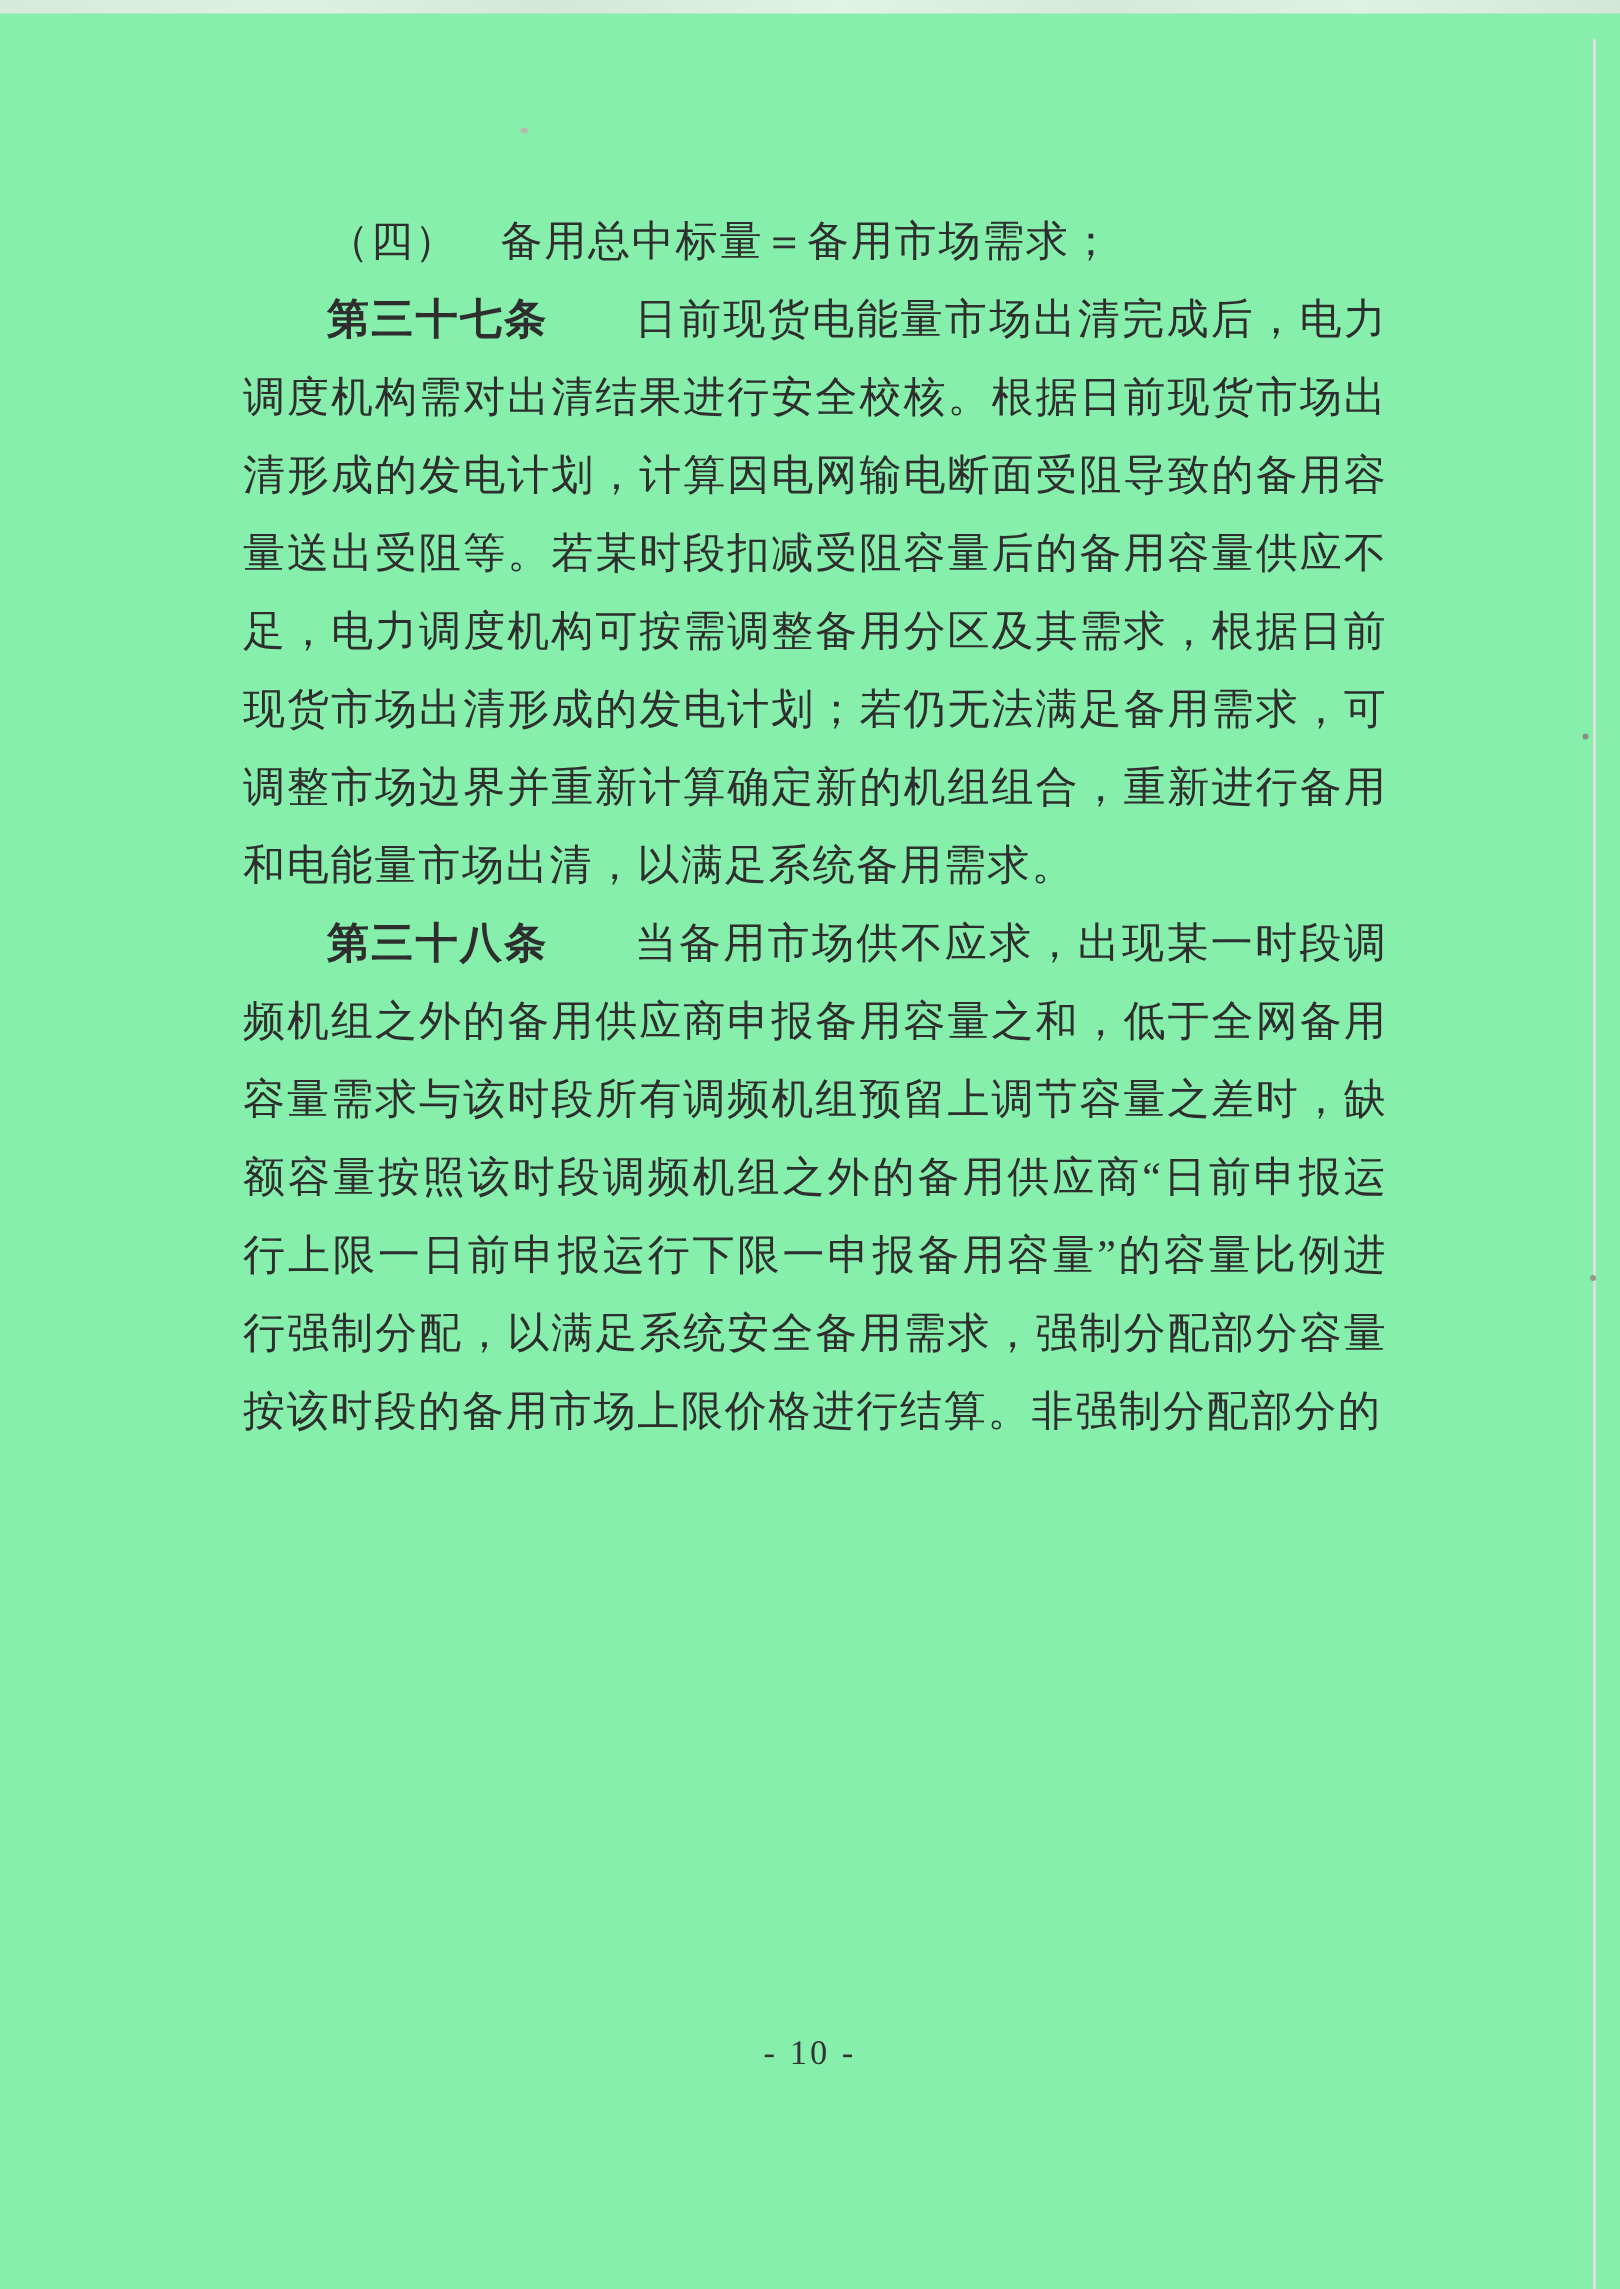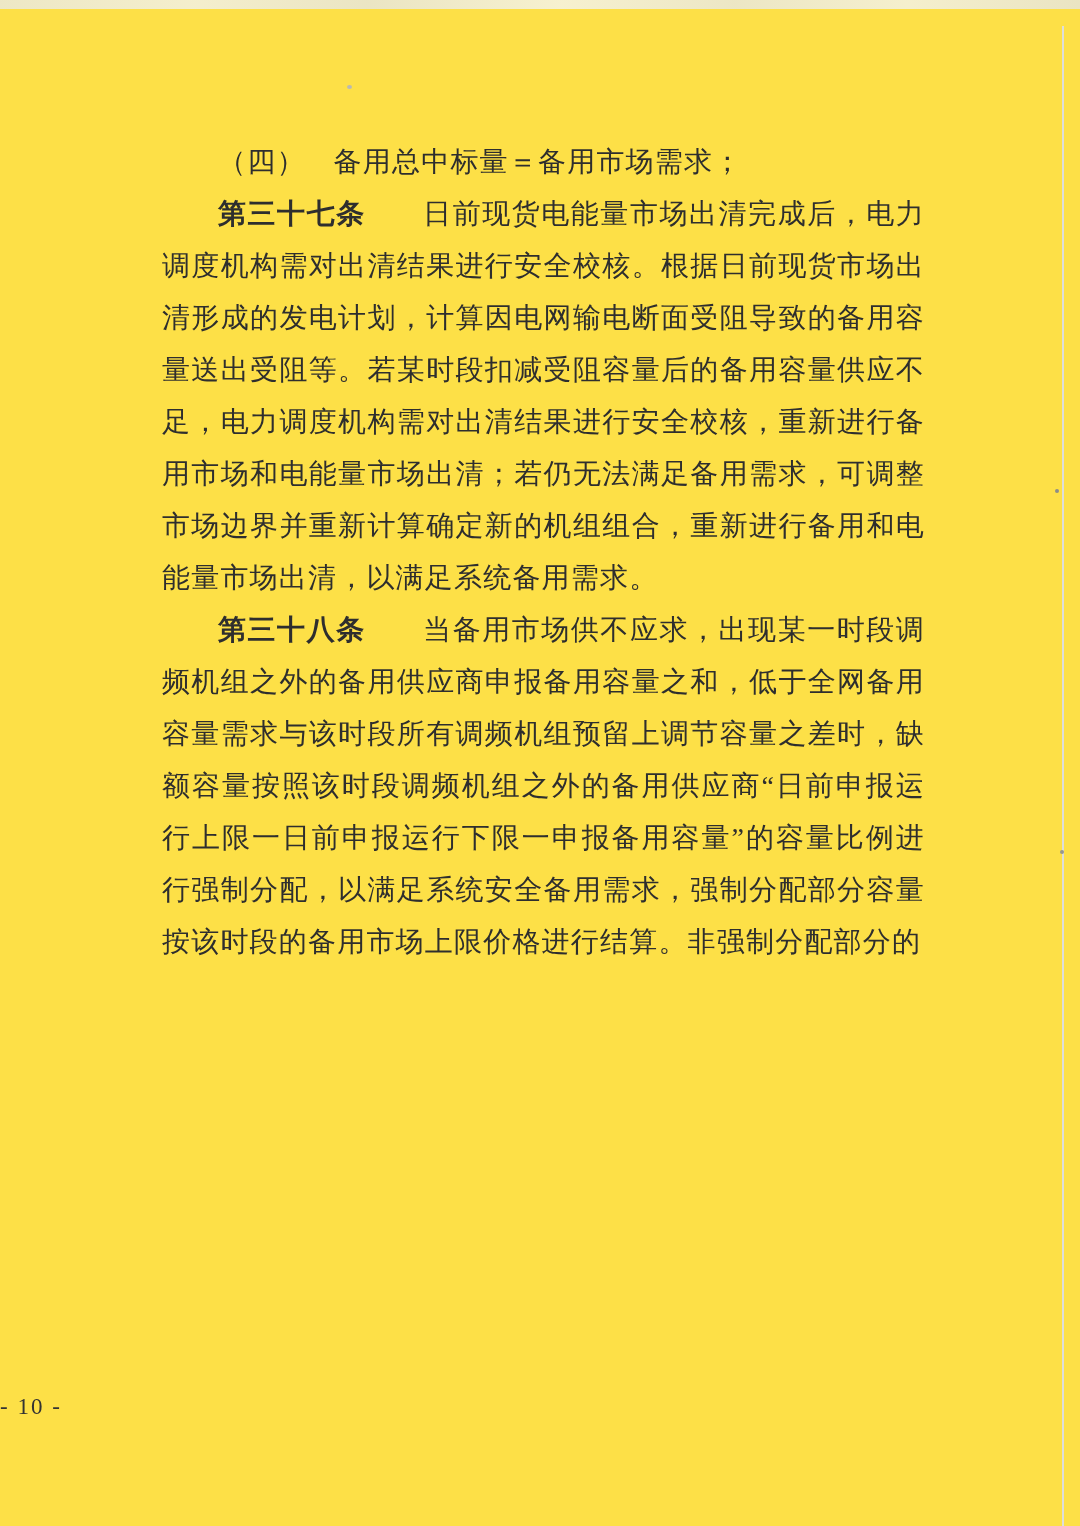--- a/index.html
+++ b/index.html
@@ -1,19 +1,19 @@
 <!DOCTYPE html>
 <html><head>
 <meta charset="utf-8">
 <style>
   html,body { margin:0; padding:0; background:#ffffff; }
   .page {
     position:relative;
     width:1080px; height:1526px;
-    background:#fde047;
+    background:#86efac;
     overflow:hidden;
     font-family:"Liberation Serif","DejaVu Serif",serif;
   }
   
   .scan-edge-top {
     position:absolute; top:0; left:0; width:1080px; height:9px;
     background:linear-gradient(to right,#e9e9e5 0%,#f2f2ee 18%,#e6e6e2 34%,#f5f5f1 52%,#e8e8e4 68%,#f3f3ef 84%,#e5e5e1 100%);
     opacity:.8;
   }
   .scan-edge-right {
@@ -29,22 +29,22 @@
     position:absolute; left:162px; top:136px; width:763px;
     font-size:28px; line-height:52px; letter-spacing:1.2px;
     color:#2e2e2e;
     text-align:justify;
   }
   .doc p { margin:0; text-indent:2em; }
   .para-head { font-weight:bold; margin-right:2.05em; }
   .para-head-plain { margin-right:1em; }
   
   .page-number {
-    position:absolute; top:1394px; left:0; width:1080px;
-    font-size:23px; letter-spacing:2px; color:#333;
+    position:absolute; top:1356px; left:0; width:1080px;
+    text-align:center; font-size:23px; letter-spacing:2px; color:#333;
   }
   .brand-logo {
     position:absolute; top:1467px; right:22px;
     font-family:"Liberation Sans","DejaVu Sans",sans-serif;
     font-weight:bold; color:#e0251f; font-size:31px;
     white-space:nowrap; line-height:34px;
   }
   .brand-logo .logo-escn { margin-right:7px; letter-spacing:.5px; }
   .brand-logo .logo-cn { letter-spacing:0; }
 </style>
@@ -57,21 +57,21 @@
   <div class="scan-edge-right"></div>
   <div class="speck speck-a"></div>
   <div class="speck speck-b"></div>
   <div class="speck speck-c"></div>
 
   <main class="doc">
     <p><span class="para-head-plain">（四）</span><span>备用总中标量＝备用市场需求；</span></p>
 
 
 
-    <p><span class="para-head">第三十七条</span><span>日前现货电能量市场出清完成后，电力调度机构需对出清结果进行安全校核。根据日前现货市场出清形成的发电计划，计算因电网输电断面受阻导致的备用容量送出受阻等。若某时段扣减受阻容量后的备用容量供应不足，电力调度机构需对出清结果进行安全校核，重新进行备用市场和电能量市场出清；若仍无法满足备用需求，可调整市场边界并重新计算确定新的机组组合，重新进行备用和电能量市场出清，以满足系统备用需求。</span></p>
+    <p><span class="para-head">第三十七条</span><span>日前现货电能量市场出清完成后，电力调度机构需对出清结果进行安全校核。根据日前现货市场出清形成的发电计划，计算因电网输电断面受阻导致的备用容量送出受阻等。若某时段扣减受阻容量后的备用容量供应不足，电力调度机构可按需调整备用分区及其需求，根据日前现货市场出清形成的发电计划；若仍无法满足备用需求，可调整市场边界并重新计算确定新的机组组合，重新进行备用和电能量市场出清，以满足系统备用需求。</span></p>
 
     <p><span class="para-head">第三十八条</span><span>当备用市场供不应求，出现某一时段调频机组之外的备用供应商申报备用容量之和，低于全网备用容量需求与该时段所有调频机组预留上调节容量之差时，缺额容量按照该时段调频机组之外的备用供应商“日前申报运行上限一日前申报运行下限一申报备用容量”的容量比例进行强制分配，以满足系统安全备用需求，强制分配部分容量按该时段的备用市场上限价格进行结算。非强制分配部分的</span></p>
   </main>
 
   <div class="page-number">- 10 -</div>
 
 
 </div>
 
 </body></html>

